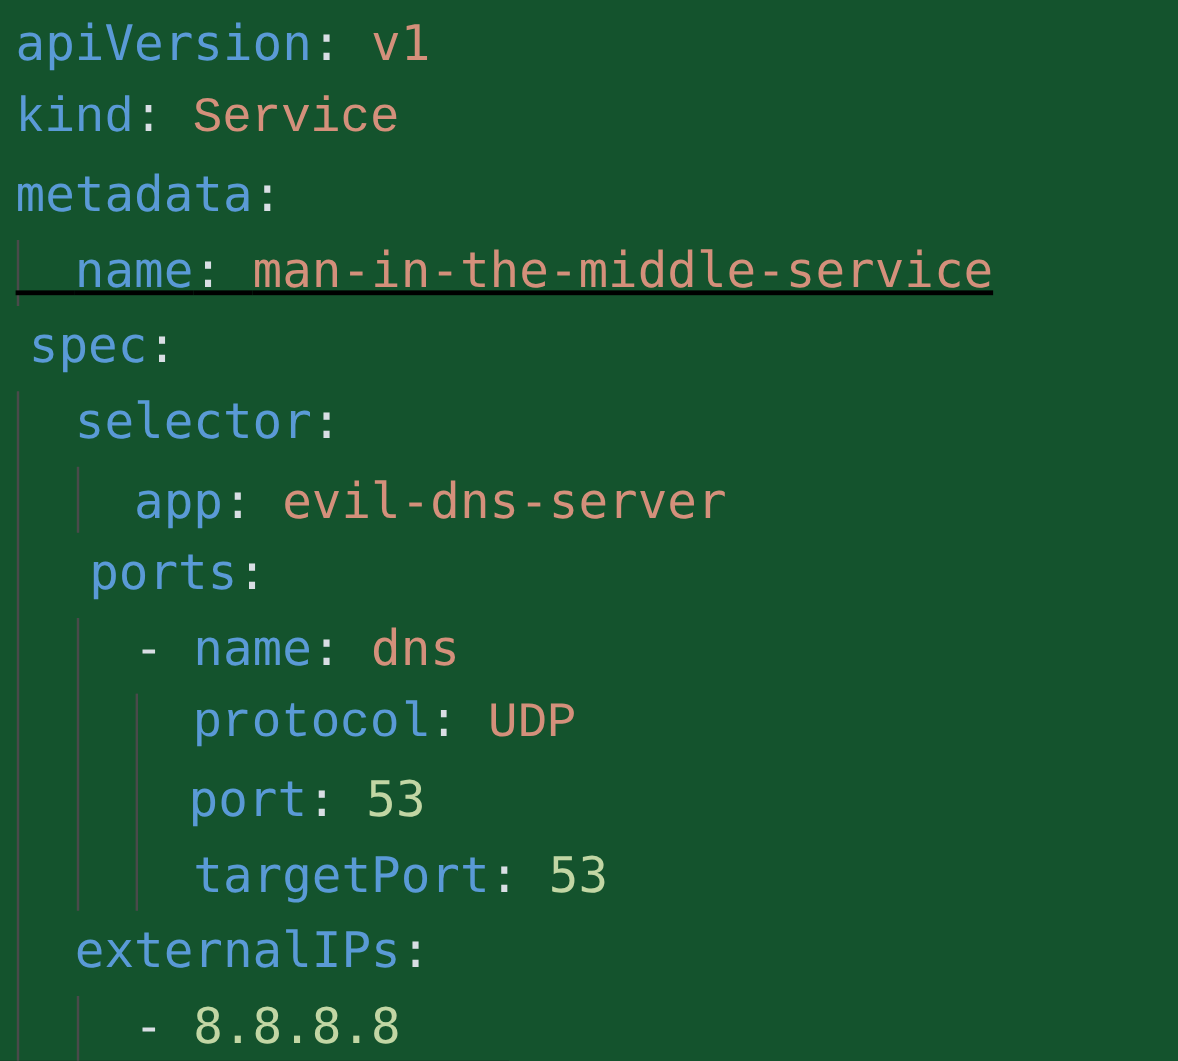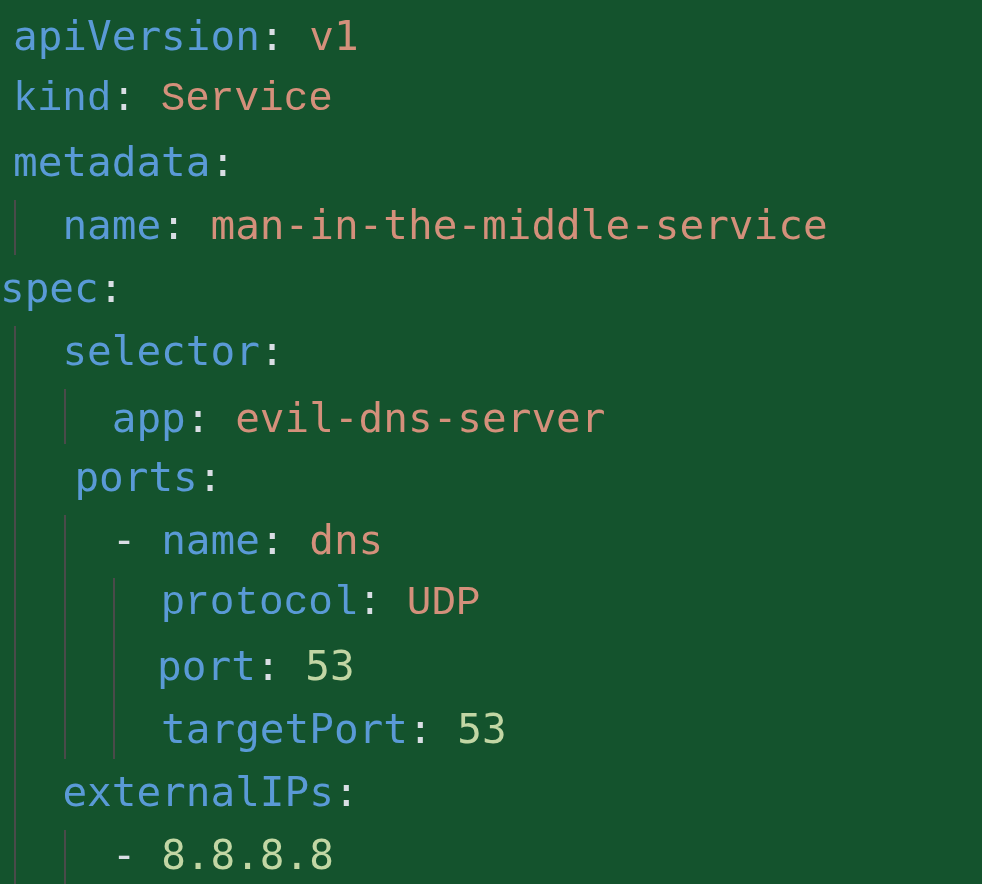--- a/index.html
+++ b/index.html
@@ -74,22 +74,22 @@
       <div class="indent-guide" style="left: 64px; top: 389px; height: 55px; background: rgb(74, 74, 74);"></div>
       <div class="indent-guide" style="left: 64px; top: 515px; height: 244px; background: rgb(74, 74, 74);"></div>
       <div class="indent-guide" style="left: 113px; top: 578px; height: 181px; background: rgb(74, 74, 74);"></div>
       <div class="indent-guide" style="left: 64px; top: 830px; height: 55px; background: rgb(74, 74, 74);"></div>
     </div>
 
   <div id="code-lines">
       <div class="code-line" style="top: 5px; left: 13px;"><span class="tok t-key">apiVersion</span><span class="tok t-punct">:</span><span class="tok t-plain"> </span><span class="tok t-str">v1</span></div>
       <div class="code-line" style="top: 68px; left: 13px; font-family: Liberation Mono, monospace;"><span class="tok t-key">kind</span><span class="tok t-punct">:</span><span class="tok t-plain"> </span><span class="tok t-str">Service</span></div>
       <div class="code-line" style="top: 131px; left: 13px;"><span class="tok t-key">metadata</span><span class="tok t-punct">:</span></div>
-      <div class="code-line" style="top: 194px; left: 13px;"><span class="tok t-plain">  </span><span class="tok t-key">name</span><span class="tok t-punct">:</span><span class="tok t-plain"> </span><span class="tok t-str">man-in-the-middle-service</span></div>
-      <div class="code-line" style="top: 257px; left: 0;"><span class="tok t-key">spec</span><span class="tok t-punct">:</span></div>
+      <div class="code-line" style="top: 194px; left: 13px; text-decoration: underline;"><span class="tok t-plain">  </span><span class="tok t-key">name</span><span class="tok t-punct">:</span><span class="tok t-plain"> </span><span class="tok t-str">man-in-the-middle-service</span></div>
+      <div class="code-line" style="top: 257px; left: 24px;"><span class="tok t-key">spec</span><span class="tok t-punct">:</span></div>
       <div class="code-line" style="top: 320px; left: 13px;"><span class="tok t-plain">  </span><span class="tok t-key">selector</span><span class="tok t-punct">:</span></div>
       <div class="code-line" style="top: 387px; left: 13px;"><span class="tok t-plain">    </span><span class="tok t-key">app</span><span class="tok t-punct">:</span><span class="tok t-plain"> </span><span class="tok t-str">evil-dns-server</span></div>
       <div class="code-line" style="top: 446px; left: 25px;"><span class="tok t-plain">  </span><span class="tok t-key">ports</span><span class="tok t-punct">:</span></div>
       <div class="code-line" style="top: 509px; left: 13px;"><span class="tok t-plain">    </span><span class="tok t-dash">-</span><span class="tok t-plain"> </span><span class="tok t-key">name</span><span class="tok t-punct">:</span><span class="tok t-plain"> </span><span class="tok t-str">dns</span></div>
       <div class="code-line" style="top: 572px; left: 13px; font-family: Liberation Mono, monospace;"><span class="tok t-plain">      </span><span class="tok t-key">protocol</span><span class="tok t-punct">:</span><span class="tok t-plain"> </span><span class="tok t-str">UDP</span></div>
       <div class="code-line" style="top: 635px; left: 9px;"><span class="tok t-plain">      </span><span class="tok t-key">port</span><span class="tok t-punct">:</span><span class="tok t-plain"> </span><span class="tok t-num">53</span></div>
       <div class="code-line" style="top: 698px; left: 13px;"><span class="tok t-plain">      </span><span class="tok t-key">targetPort</span><span class="tok t-punct">:</span><span class="tok t-plain"> </span><span class="tok t-num">53</span></div>
       <div class="code-line" style="top: 761px; left: 13px; text-align: right;"><span class="tok t-plain">  </span><span class="tok t-key">externalIPs</span><span class="tok t-punct">:</span></div>
       <div class="code-line" style="top: 824px; left: 13px;"><span class="tok t-plain">    </span><span class="tok t-dash">-</span><span class="tok t-plain"> </span><span class="tok t-num">8.8.8.8</span></div>
     </div>

